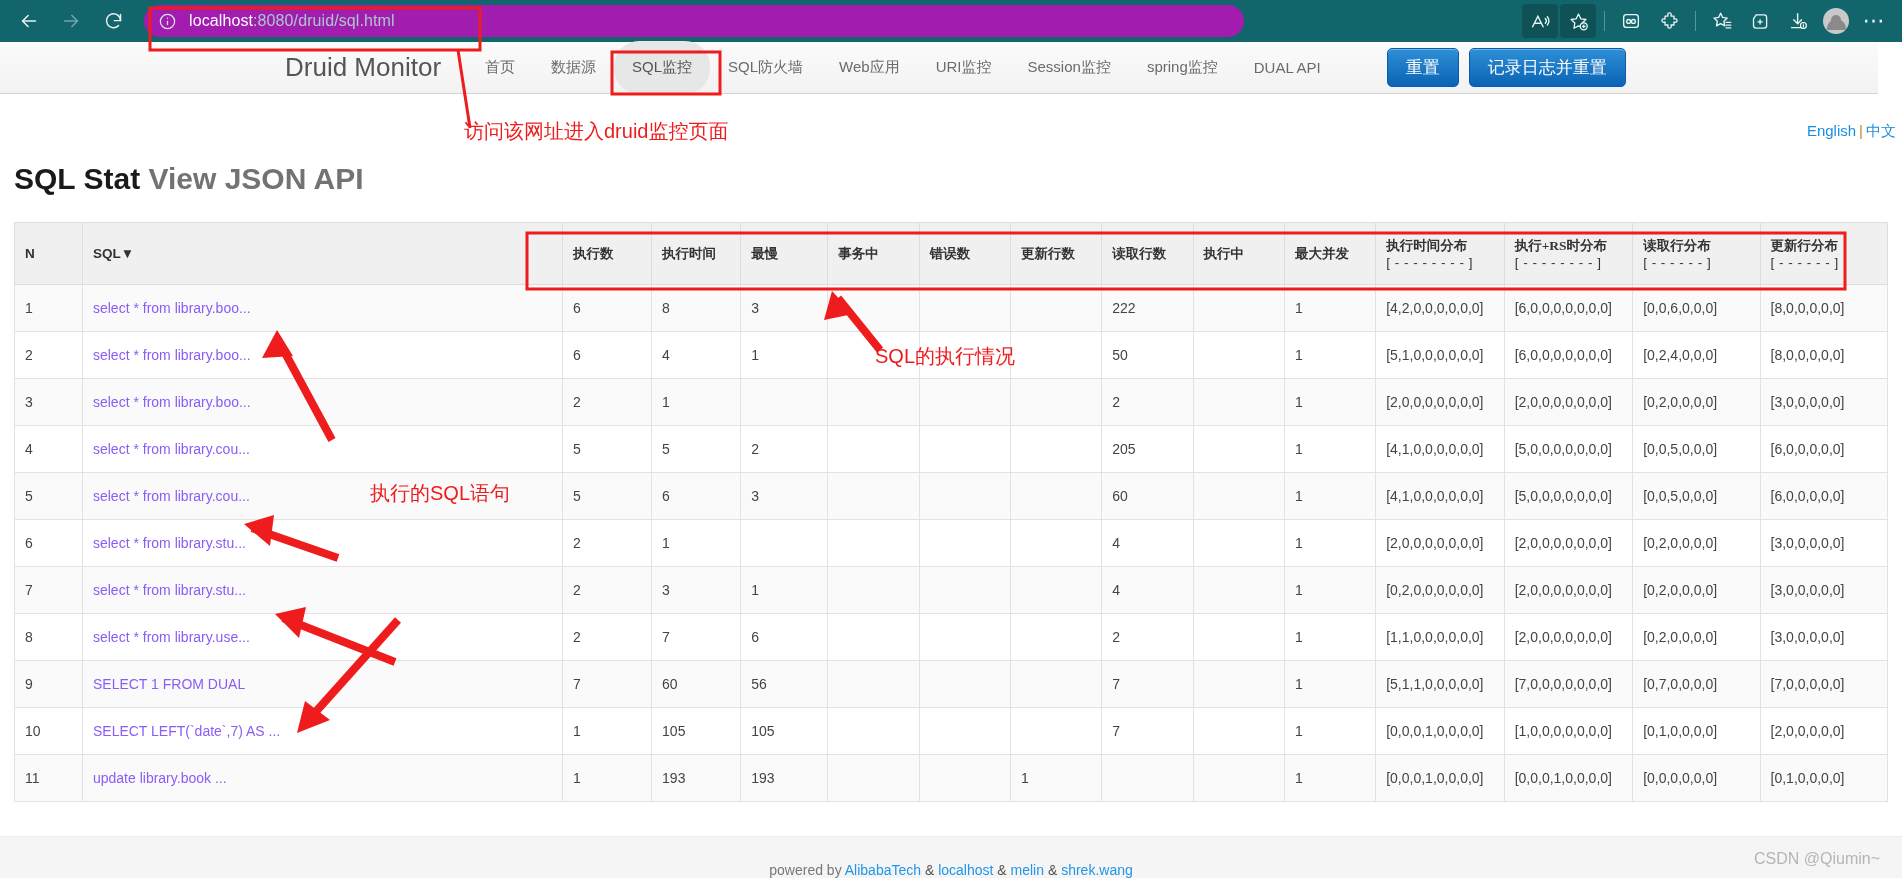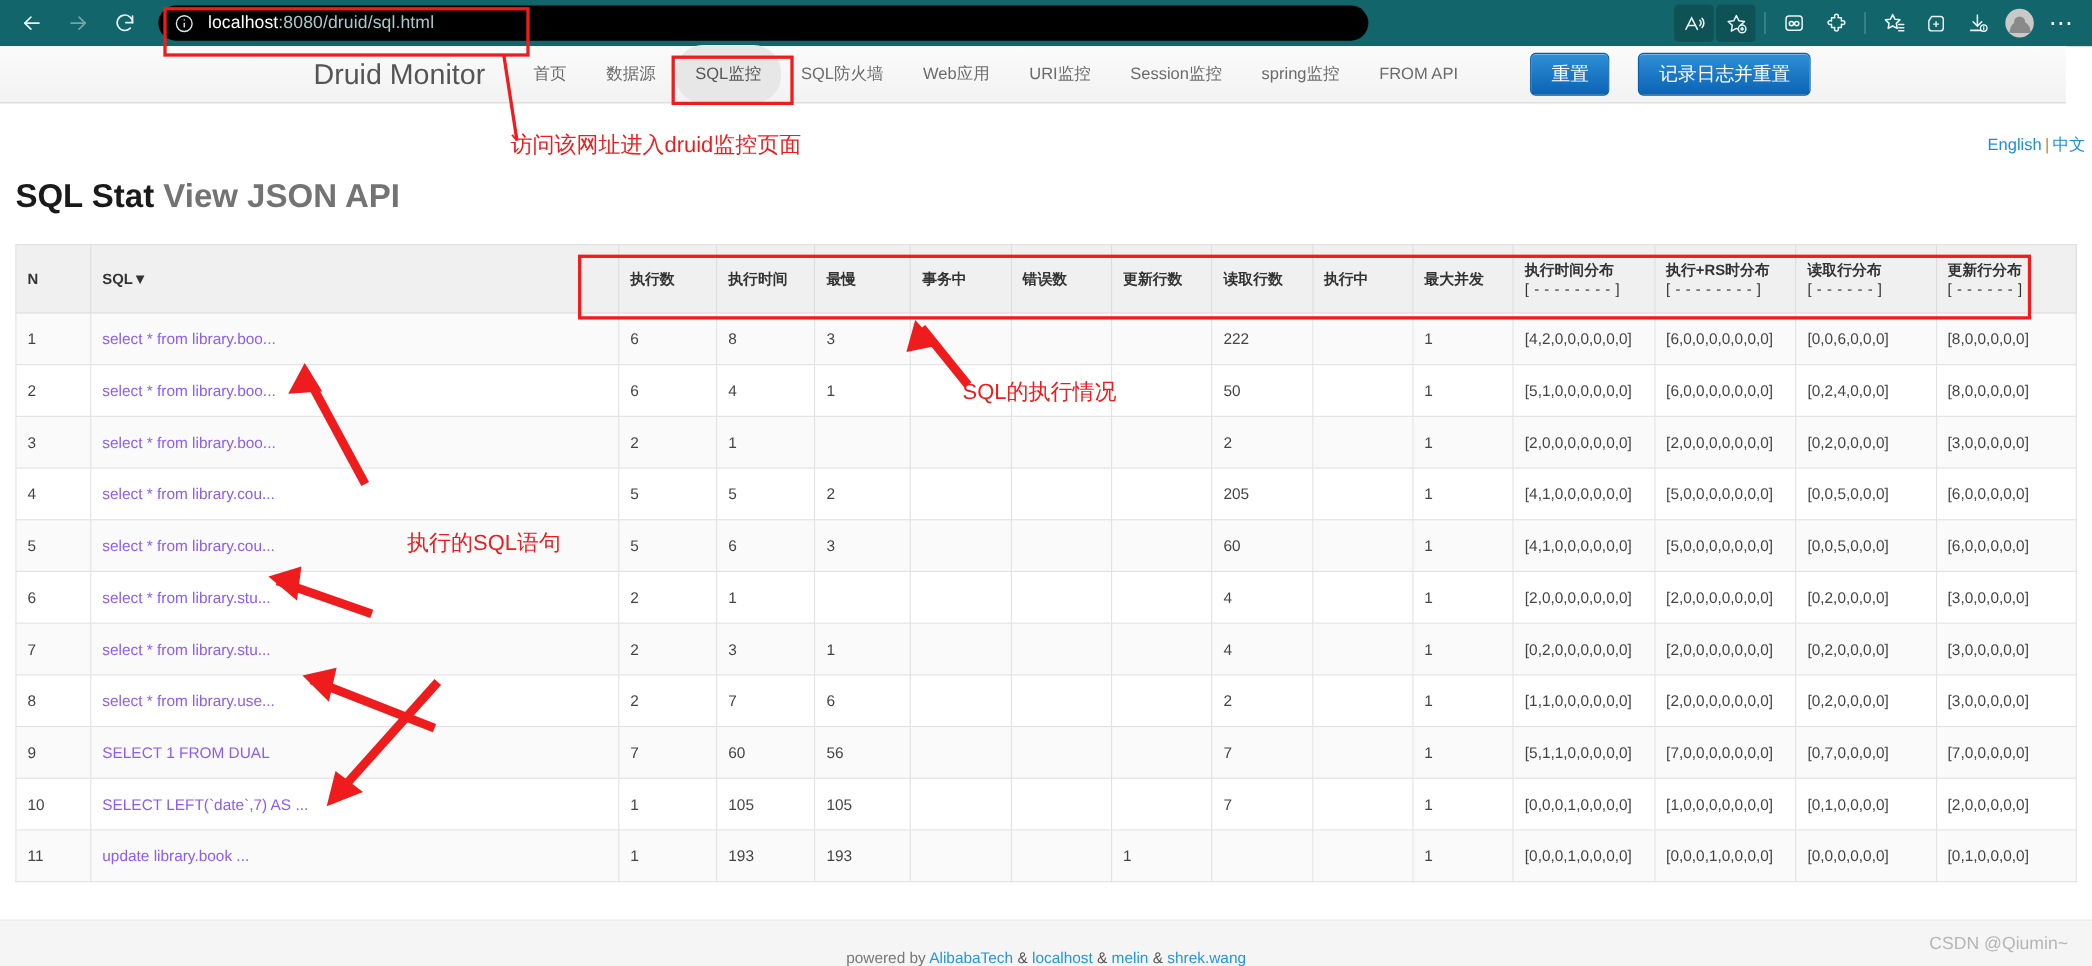--- a/index.html
+++ b/index.html
@@ -23,21 +23,21 @@
     display: flex; align-items: center; justify-content: center;
     color: #e8f2f2; border-radius: 4px;
   }
   .nav-btn svg { display: block; }
   .nav-btn.disabled { opacity: .45; }
 
   .url-wrap {
     margin-left: 12px;
     flex: 0 0 auto;
     width: 1100px; height: 32px;
-    background: #000000;
+    background: #a21caf;
     border-radius: 16px;
     display: flex; align-items: center;
     padding: 0 14px;
     position: relative;
   }
   .info-icon { color: #d7e8e8; margin-right: 12px; display:flex; }
   .url-text {
     font-size: 16px; color: #ffffff; letter-spacing: .1px; white-space: nowrap;
   }
   .url-text .dim { color: #a9c9c9; }
@@ -70,21 +70,21 @@
   }
   .brand {
     font-size: 26px; color: #555; margin-left: 285px; margin-right: 26px;
     font-weight: 400; white-space: nowrap;
   }
   .nav-item {
     font-size: 15px; color: #6b6b6b;
     padding: 17px 18px; white-space: nowrap;
   }
   .nav-item.active { background: #e7e7e7; color: #555; border-radius: 25px; }
-  .nav-actions { margin-left: 48px; display:flex; gap: 26px; }
+  .nav-actions { margin-left: 48px; display:flex; gap: 10px; }
   .btn-blue {
     background: linear-gradient(#2e8fd6, #0b63b5);
     border: 1px solid #0a5ba8;
     border-radius: 5px;
     color: #fff; font-size: 17px;
     padding: 7px 18px; white-space: nowrap;
     box-shadow: inset 0 1px 0 rgba(255,255,255,.35);
   }
 
   
@@ -108,21 +108,21 @@
     width: 1874px;
   }
   table { border-collapse: collapse; width: 1874px; table-layout: fixed; }
   thead th {
     background: #f0f0f0;
     border: 1px solid #dddddd;
     font-size: 13.5px; color: #333; font-weight: bold;
     text-align: left; vertical-align: middle;
     padding: 10px 10px; height: 62px;
   }
-  thead th .dist-label { display:block; }
+  thead th .dist-label { display:block;font-family:Liberation Serif, serif; }
   thead th .dist-bracket { display:block; font-weight: normal; letter-spacing:.5px; }
   tbody td {
     border: 1px solid #e2e2e2;
     font-size: 14px; color: #444;
     padding: 11px 10px; height: 47px;
     vertical-align: middle; overflow: hidden; white-space: nowrap;
   }
   tbody tr:nth-child(odd) td { background: #fafafa; }
   tbody tr:nth-child(even) td { background: #ffffff; }
   tbody td.sqlcell a { color: #8b5cf6; text-decoration: none; font-size: 14px; }
@@ -264,21 +264,21 @@
 <div class="druid-nav">
   <div class="brand">Druid Monitor</div>
   <div class="nav-item">首页</div>
   <div class="nav-item">数据源</div>
   <div class="nav-item active">SQL监控</div>
   <div class="nav-item">SQL防火墙</div>
   <div class="nav-item">Web应用</div>
   <div class="nav-item">URI监控</div>
   <div class="nav-item">Session监控</div>
   <div class="nav-item">spring监控</div>
-  <div class="nav-item">FROM API</div>
+  <div class="nav-item">DUAL API</div>
   <div class="nav-actions">
     <div class="btn-blue">重置</div>
     <div class="btn-blue">记录日志并重置</div>
   </div>
 </div>
 
 <div class="lang-links">
   <a href="#">English</a><span>|</span><a href="#">中文</a>
 </div>
 

